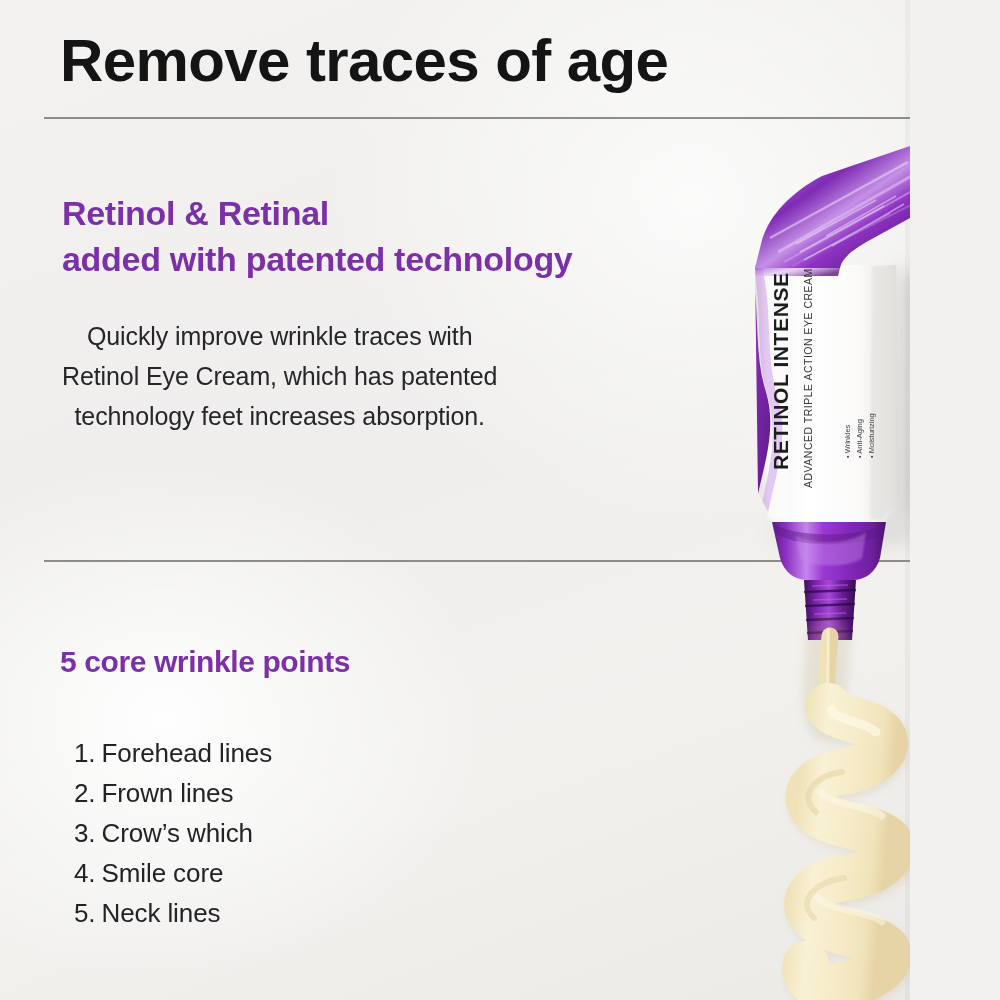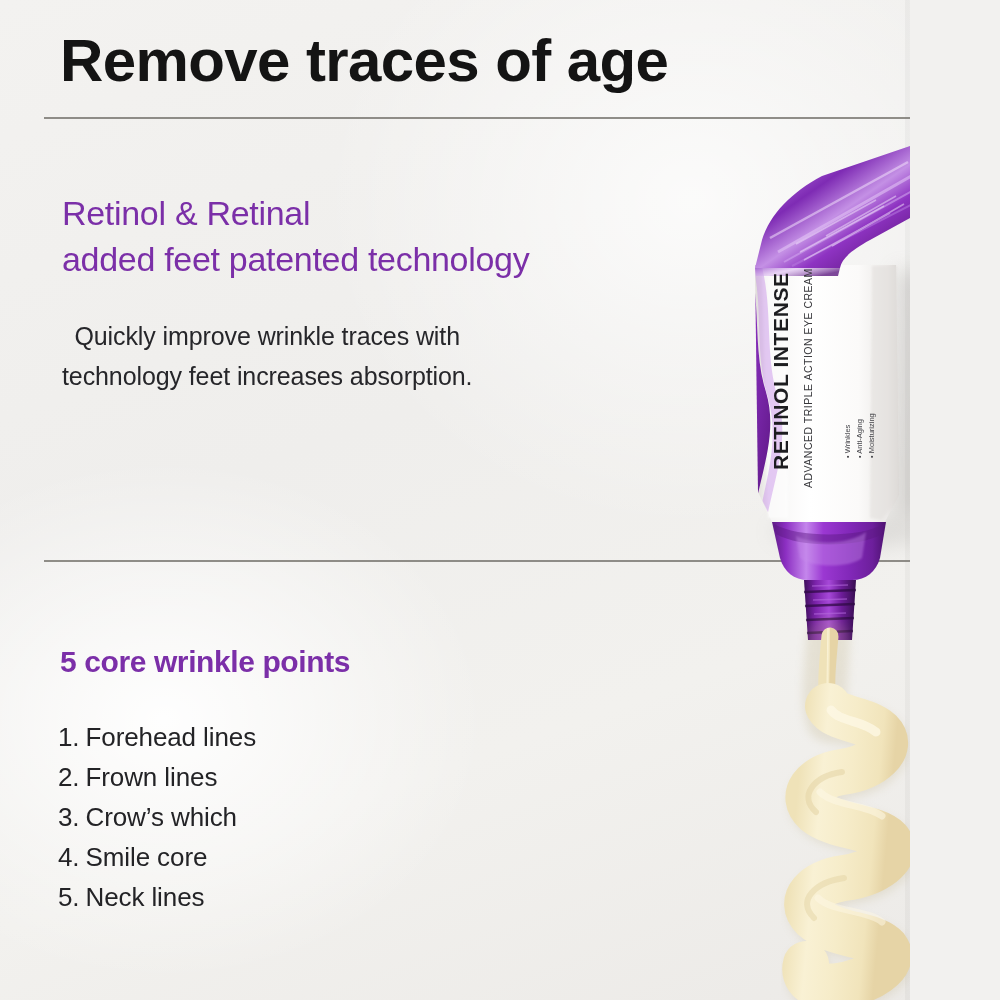--- a/index.html
+++ b/index.html
@@ -57,21 +57,21 @@
   }
   .divider.top { left: 44px; top: 117px; width: 912px; }
   .divider.mid { left: 44px; top: 560px; width: 912px; }
 
   .purple-heading {
     position: absolute;
     left: 62px;
     top: 190px;
     font-size: 34px;
     line-height: 46px;
-    font-weight: normal;
+    font-weight: bold;
     color: #7b2fa8;
     letter-spacing: -0.3px;
     white-space: nowrap;
   }
 
   .body-copy {
     position: absolute;
     left: 62px;
     top: 316px;
     font-size: 25px;
@@ -91,21 +91,21 @@
     font-weight: bold;
     color: #7b2fa8;
     letter-spacing: -0.4px;
     white-space: nowrap;
   }
 
   .points-list {
     position: absolute;
     left: 58px;
     top: 717px;
-    margin: 0;
+    margin: 16px;
     padding: 0;
     list-style: none;
   }
   .points-list li {
     font-size: 26px;
     line-height: 40px;
     color: #232326;
     letter-spacing: -0.1px;
     white-space: nowrap;
   }
@@ -127,25 +127,26 @@
 <div id="canvas">
 
   <div class="wall-seam"></div>
 
   <div class="title">Remove traces of age</div>
 
   <div class="divider top"></div>
 
   <div class="purple-heading">
     <div>Retinol &amp; Retinal</div>
-    <div>added feet patented technology</div>
+    <div>added with patented technology</div>
   </div>
 
   <div class="body-copy">
     <div>Quickly improve wrinkle traces with</div>
+    <div>Retinol Eye Cream, which has patented</div>
     <div>technology feet increases absorption.</div>
   </div>
 
   <div class="divider mid"></div>
 
   <div class="section-heading">5 core wrinkle points</div>
 
   <ul class="points-list">
     <li>
       <span class="num">1.</span><span>Forehead lines</span>

